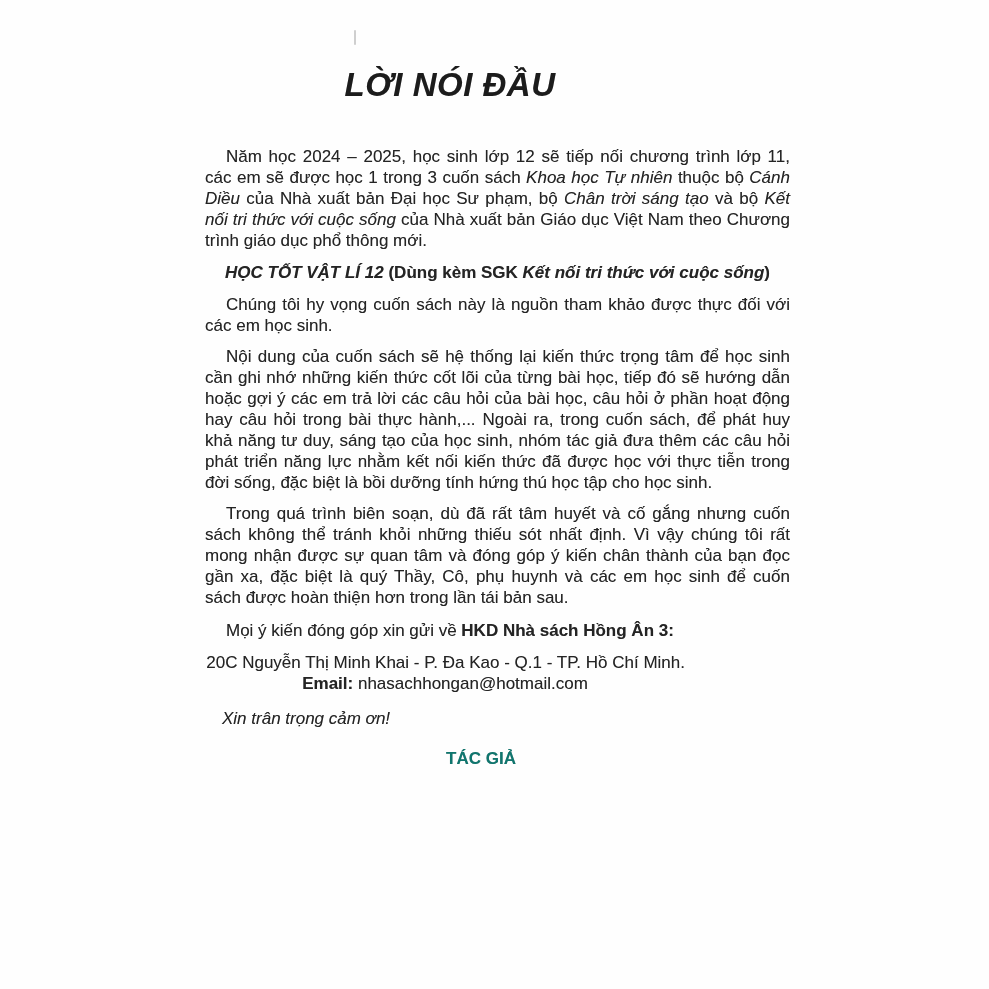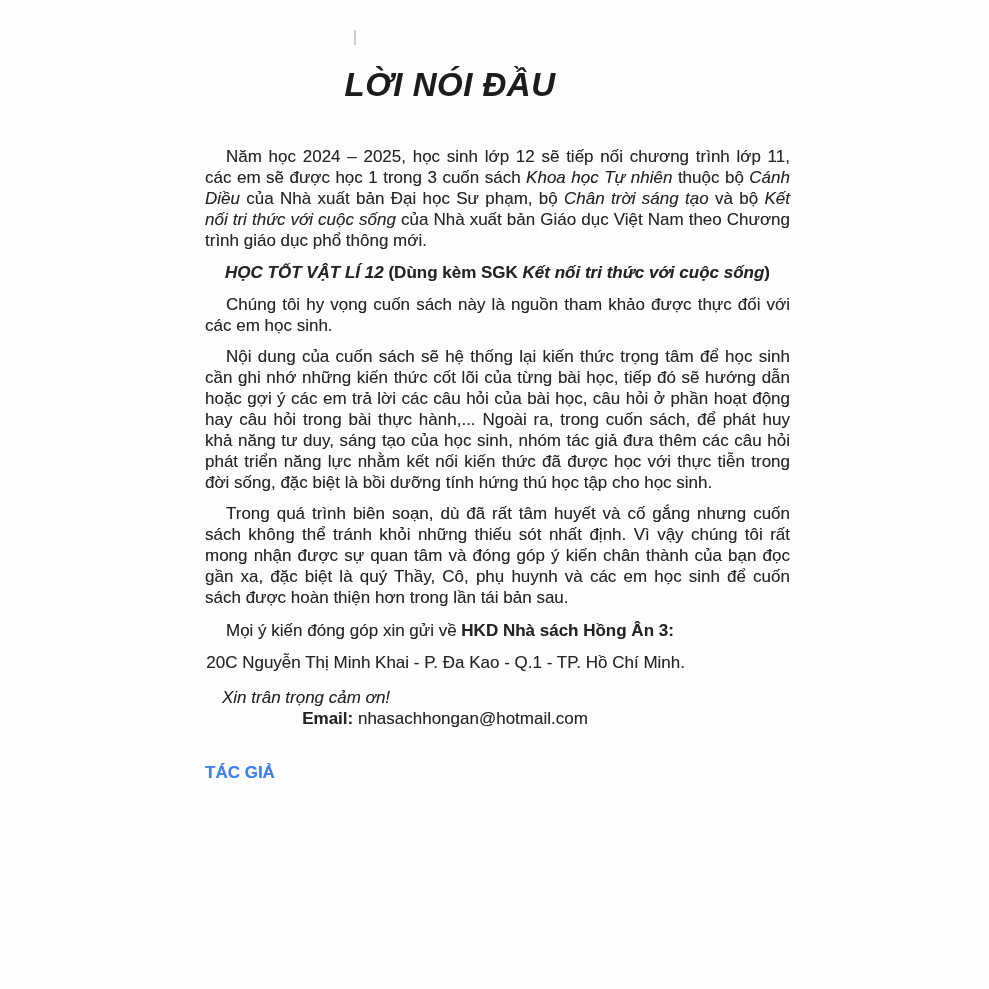--- a/index.html
+++ b/index.html
@@ -84,44 +84,44 @@
     font-style: italic;
     text-indent: 17px;
     margin-top: 14px;
     margin-bottom: 0;
   }
   .seg-plain { }
   .seg-italic { font-style: italic; }
   .seg-bold { font-weight: bold; }
   .seg-lead { font-size: 23px; line-height: 21px; }
   .signature {
-    text-align: left;
+    text-align: center;
     padding-right: 33px;
     font-weight: bold;
     font-size: 17px;
-    margin: 33px 0 0 0;
-    color: #3b82f6;
+    margin: 19px 0 0 0;
+    color: #0f766e;
   }
 </style>
 </head>
 <body>
 
 <div class="page">
   <div class="artifact"></div>
   <div class="content">
     <h1 class="title">LỜI NÓI ĐẦU</h1>
 
     <div>
         <p class="blk blk-body"><span class="seg-plain">Năm học 2024 – 2025, học sinh lớp 12 sẽ tiếp nối chương trình lớp 11, các em sẽ được học 1 trong 3 cuốn sách </span><span class="seg-italic">Khoa học Tự nhiên</span><span class="seg-plain"> thuộc bộ </span><span class="seg-italic">Cánh Diều</span><span class="seg-plain"> của Nhà xuất bản Đại học Sư phạm, bộ </span><span class="seg-italic">Chân trời sáng tạo</span><span class="seg-plain"> và bộ </span><span class="seg-italic">Kết nối tri thức với cuộc sống</span><span class="seg-plain"> của Nhà xuất bản Giáo dục Việt Nam theo Chương trình giáo dục phổ thông mới.</span></p>
         <p class="blk blk-book-title"><span class="seg-italic">HỌC TỐT VẬT LÍ 12</span><span class="seg-plain"> (Dùng kèm SGK </span><span class="seg-italic">Kết nối tri thức với cuộc sống</span><span class="seg-plain">)</span></p>
         <p class="blk blk-body"><span class="seg-plain">Chúng tôi hy vọng cuốn sách này là nguồn tham khảo được thực đối với các em học sinh.</span></p>
         <p class="blk blk-body"><span class="seg-plain">Nội dung của cuốn sách sẽ hệ thống lại kiến thức trọng tâm để học sinh cần ghi nhớ những kiến thức cốt lõi của từng bài học, tiếp đó sẽ hướng dẫn hoặc gợi ý các em trả lời các câu hỏi của bài học, câu hỏi ở phần hoạt động hay câu hỏi trong bài thực hành,... Ngoài ra, trong cuốn sách, để phát huy khả năng tư duy, sáng tạo của học sinh, nhóm tác giả đưa thêm các câu hỏi phát triển năng lực nhằm kết nối kiến thức đã được học với thực tiễn trong đời sống, đặc biệt là bồi dưỡng tính hứng thú học tập cho học sinh.</span></p>
         <p class="blk blk-body"><span class="seg-plain">Trong quá trình biên soạn, dù đã rất tâm huyết và cố gắng nhưng cuốn sách không thể tránh khỏi những thiếu sót nhất định. Vì vậy chúng tôi rất mong nhận được sự quan tâm và đóng góp ý kiến chân thành của bạn đọc gần xa, đặc biệt là quý Thầy, Cô, phụ huynh và các em học sinh để cuốn sách được hoàn thiện hơn trong lần tái bản sau.</span></p>
         <p class="blk blk-feedback"><span class="seg-plain">Mọi ý kiến đóng góp xin gửi về </span><span class="seg-bold">HKD Nhà sách Hồng Ân 3:</span></p>
         <p class="blk blk-address"><span class="seg-plain">20C Nguyễn Thị Minh Khai - P. Đa Kao - Q.1 - TP. Hồ Chí Minh.</span></p>
+        <p class="blk blk-email"><span class="seg-bold">Email:</span><span class="seg-plain"> nhasachhongan@hotmail.com</span></p>
         <p class="blk blk-closing"><span class="seg-plain">Xin trân trọng cảm ơn!</span></p>
-        <p class="blk blk-email"><span class="seg-bold">Email:</span><span class="seg-plain"> nhasachhongan@hotmail.com</span></p>
       </div>
 
     <p class="signature">TÁC GIẢ</p>
 
   </div>
 </div>
 
 </body></html>

